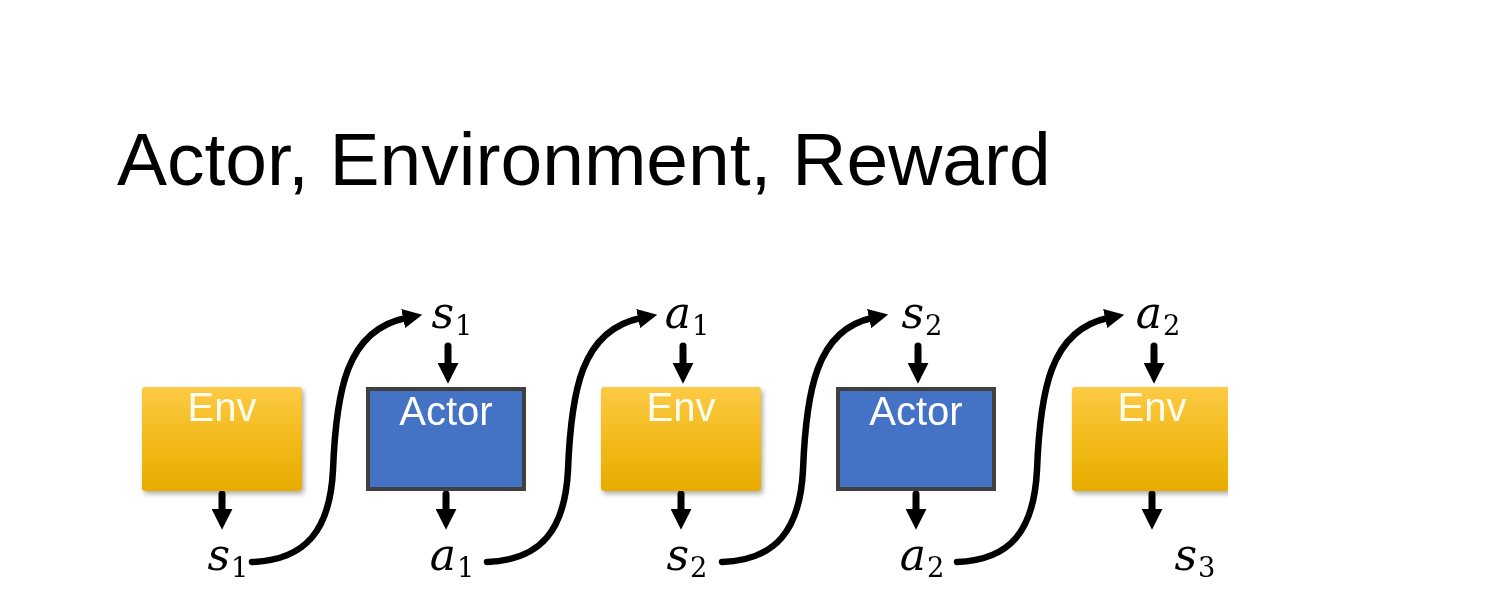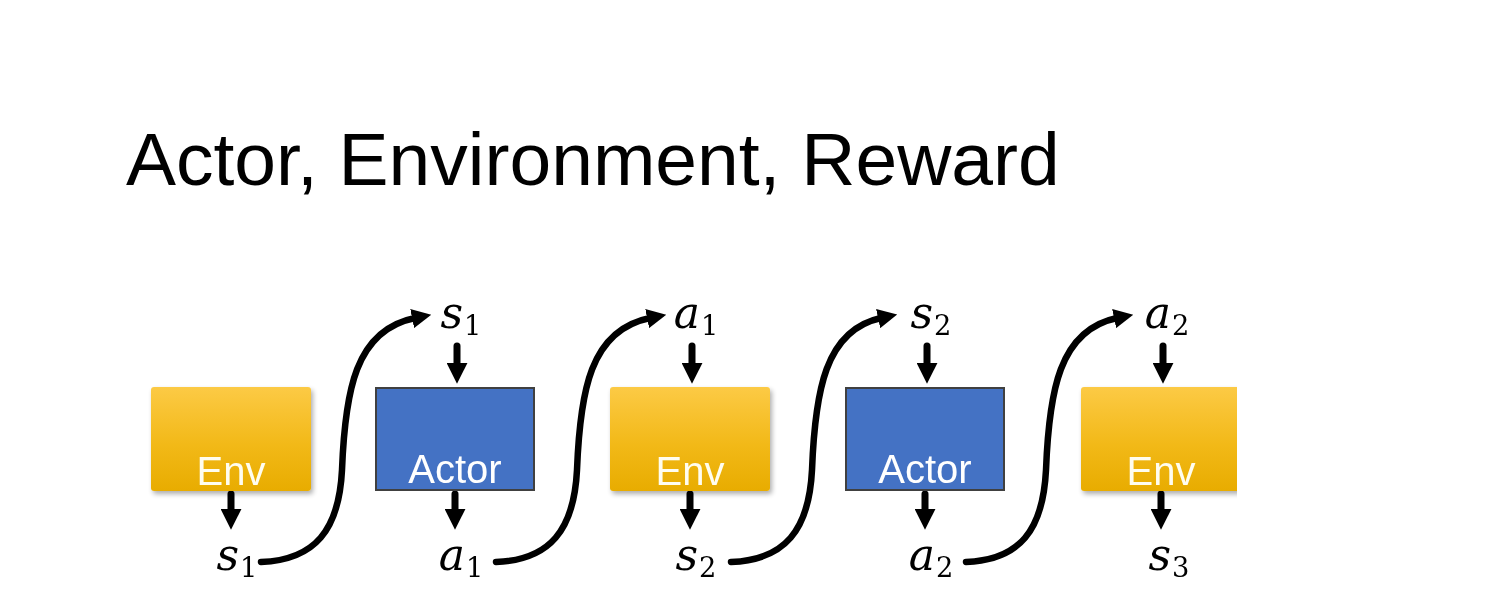--- a/index.html
+++ b/index.html
@@ -7,55 +7,54 @@
     padding: 0;
     background: #ffffff;
   }
   #slide {
     position: relative;
     width: 1228px;
     height: 608px;
     background: #ffffff;
     overflow: hidden;
     font-family: "Liberation Sans", sans-serif;
-    margin-left: 9px;
   }
   .title {
     position: absolute;
     left: 117px;
     top: 118px;
     font-size: 75px;
     font-weight: 300;
     color: #000000;
     letter-spacing: 0px;
     line-height: 1.1;
     white-space: nowrap;
     font-family: "Liberation Sans", sans-serif;
   }
   .box {
     position: absolute;
     width: 160px;
     height: 104px;
     top: 387px;
     display: flex;
-    align-items: flex-end;
+    align-items: flex-start;
     justify-content: center;
     box-sizing: border-box;
     font-size: 40px;
     line-height: 1;
   }
   .box.env {
     background: linear-gradient(180deg, #FCCA45 0%, #F2B918 55%, #E8AC00 100%);
     border-radius: 3px;
     box-shadow: 2px 3px 5px rgba(0,0,0,0.32);
     color: #FFFDF0;
   }
   .box.actor {
     background: #4472C4;
-    border: 2px solid #404040;
+    border: 4px solid #404040;
     color: #FFFFFF;
   }
   .mlabel {
     position: absolute;
     transform: translateX(-50%);
     font-family: "DejaVu Serif", serif;
     font-style: italic;
     font-size: 44px;
     line-height: 1;
     color: #000000;
@@ -142,17 +141,17 @@
 
   <div class="mlabel" style="left:452px; top:291px"><span class="base">s</span><span class="sub">1</span></div>
   <div class="mlabel" style="left:687px; top:291px"><span class="base">a</span><span class="sub">1</span></div>
   <div class="mlabel" style="left:922px; top:291px"><span class="base">s</span><span class="sub">2</span></div>
   <div class="mlabel" style="left:1158px; top:291px"><span class="base">a</span><span class="sub">2</span></div>
 
   <div class="mlabel" style="left:228px; top:533px"><span class="base">s</span><span class="sub">1</span></div>
   <div class="mlabel" style="left:452px; top:533px"><span class="base">a</span><span class="sub">1</span></div>
   <div class="mlabel" style="left:687px; top:533px"><span class="base">s</span><span class="sub">2</span></div>
   <div class="mlabel" style="left:922px; top:533px"><span class="base">a</span><span class="sub">2</span></div>
-  <div class="mlabel" style="left:1160px; top:533px"><span class="base">s</span><span class="sub">3</span></div>
+  <div class="mlabel" style="left:1195px; top:533px"><span class="base">s</span><span class="sub">3</span></div>
 
   <div class="ellipsis">……</div>
 
 </div>
 
 </body></html>

